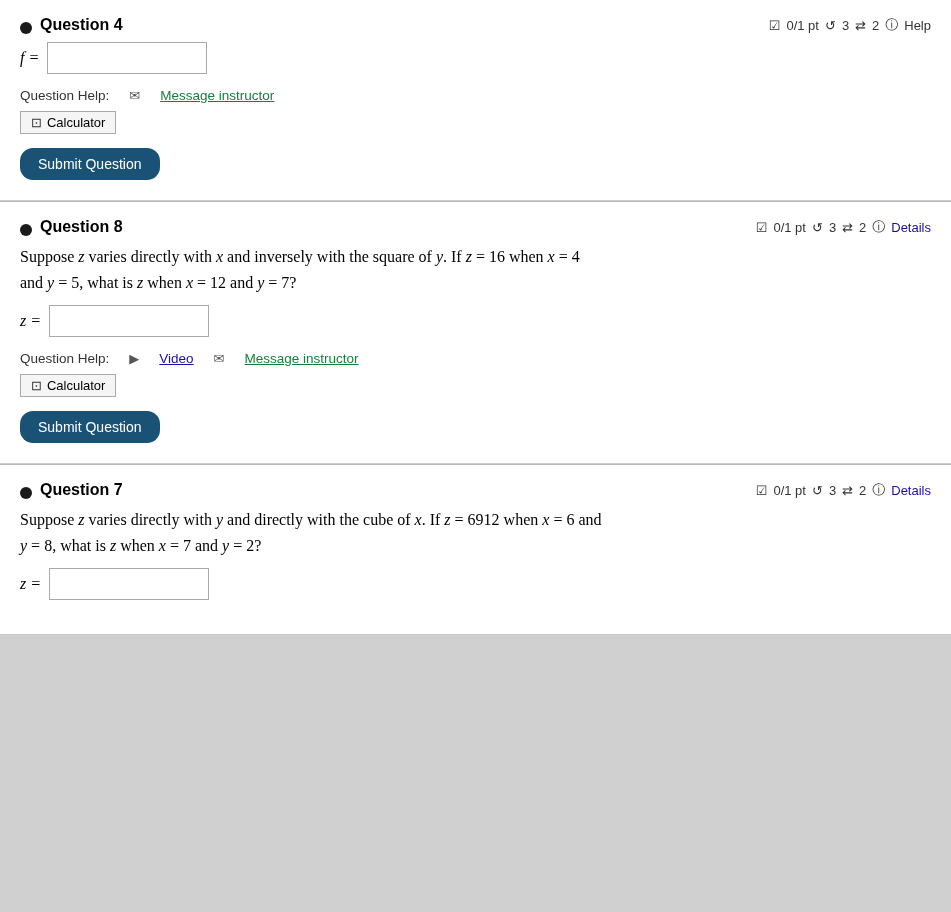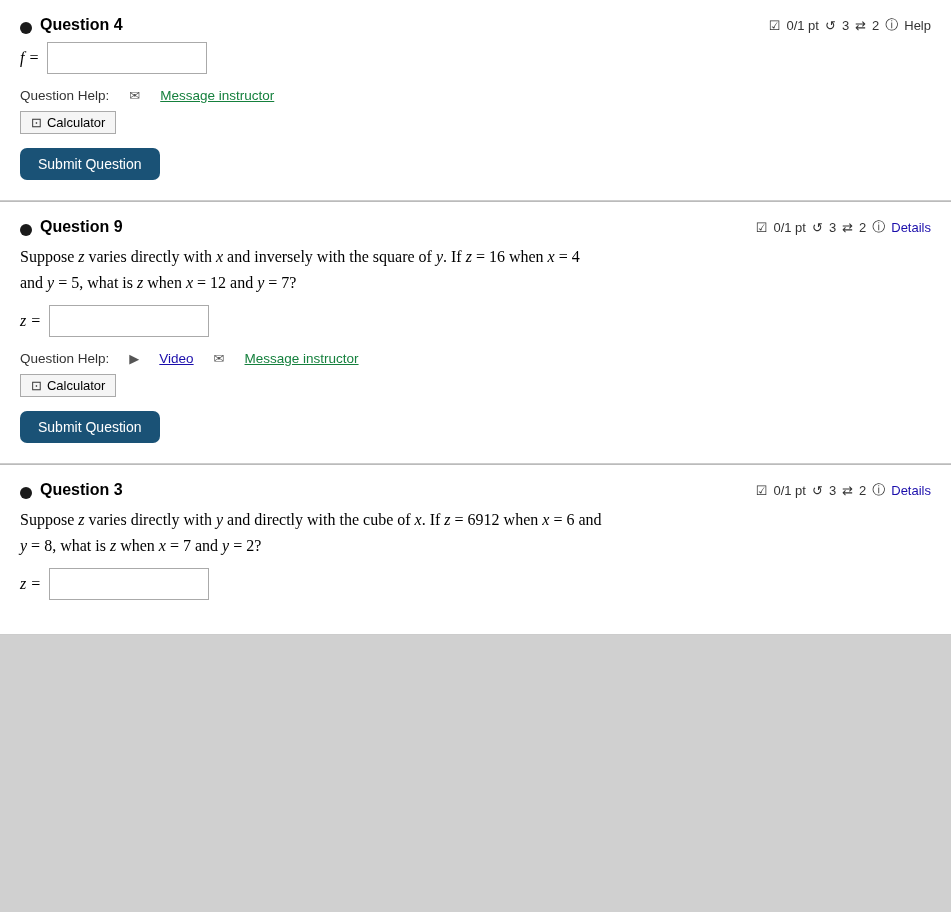--- a/index.html
+++ b/index.html
@@ -113,21 +113,21 @@
       color: #333;
     }
     .submit-btn {
       background: #1a5276;
       color: #fff;
       border: none;
       padding: 8px 18px;
       font-size: 14px;
       font-family: Arial, sans-serif;
       cursor: pointer;
-      border-radius: 7px;
+      border-radius: 13px;
     }
     .separator {
       height: 1px;
       background: #bbb;
       margin: 0;
     }
     
     .math {
       font-style: italic;
     }
@@ -188,21 +188,21 @@
     <br>
     <button class="submit-btn">Submit Question</button>
   </div>
 
   <div class="separator"></div>
 
   <div class="question-block">
     <div class="question-header">
       <div class="question-title">
         <span class="question-bullet"></span>
-        <span>Question 9</span>
+        <span>Question 8</span>
       </div>
       <div class="question-meta">
         <span>☑</span>
         <span>0/1 pt</span>
         <span>↺</span>
         <span>3</span>
         <span>⇄</span>
         <span>2</span>
         <span>ⓘ</span>
         <a class="details-link">Details</a>
@@ -234,21 +234,21 @@
     <br>
     <button class="submit-btn">Submit Question</button>
   </div>
 
   <div class="separator"></div>
 
   <div class="question-block">
     <div class="question-header">
       <div class="question-title">
         <span class="question-bullet"></span>
-        <span>Question 3</span>
+        <span>Question 7</span>
       </div>
       <div class="question-meta">
         <span>☑</span>
         <span>0/1 pt</span>
         <span>↺</span>
         <span>3</span>
         <span>⇄</span>
         <span>2</span>
         <span>ⓘ</span>
         <a class="details-link">Details</a>

